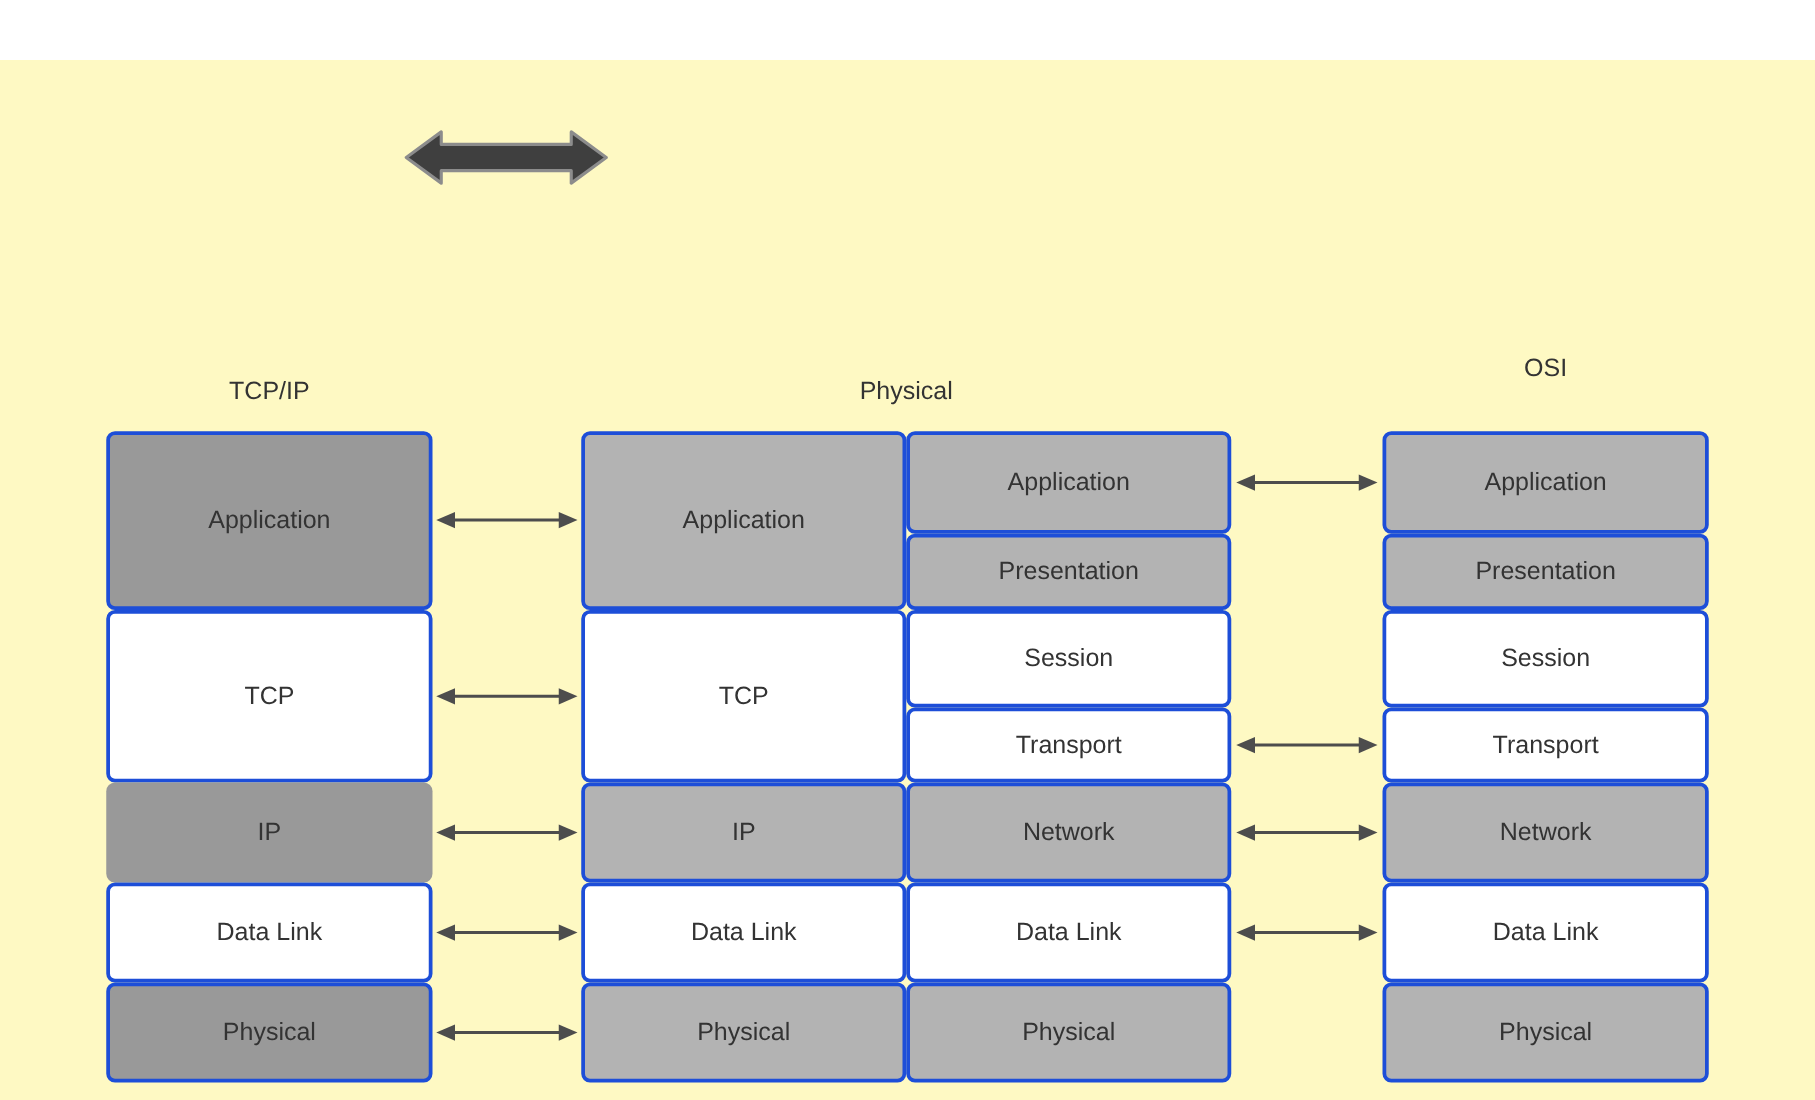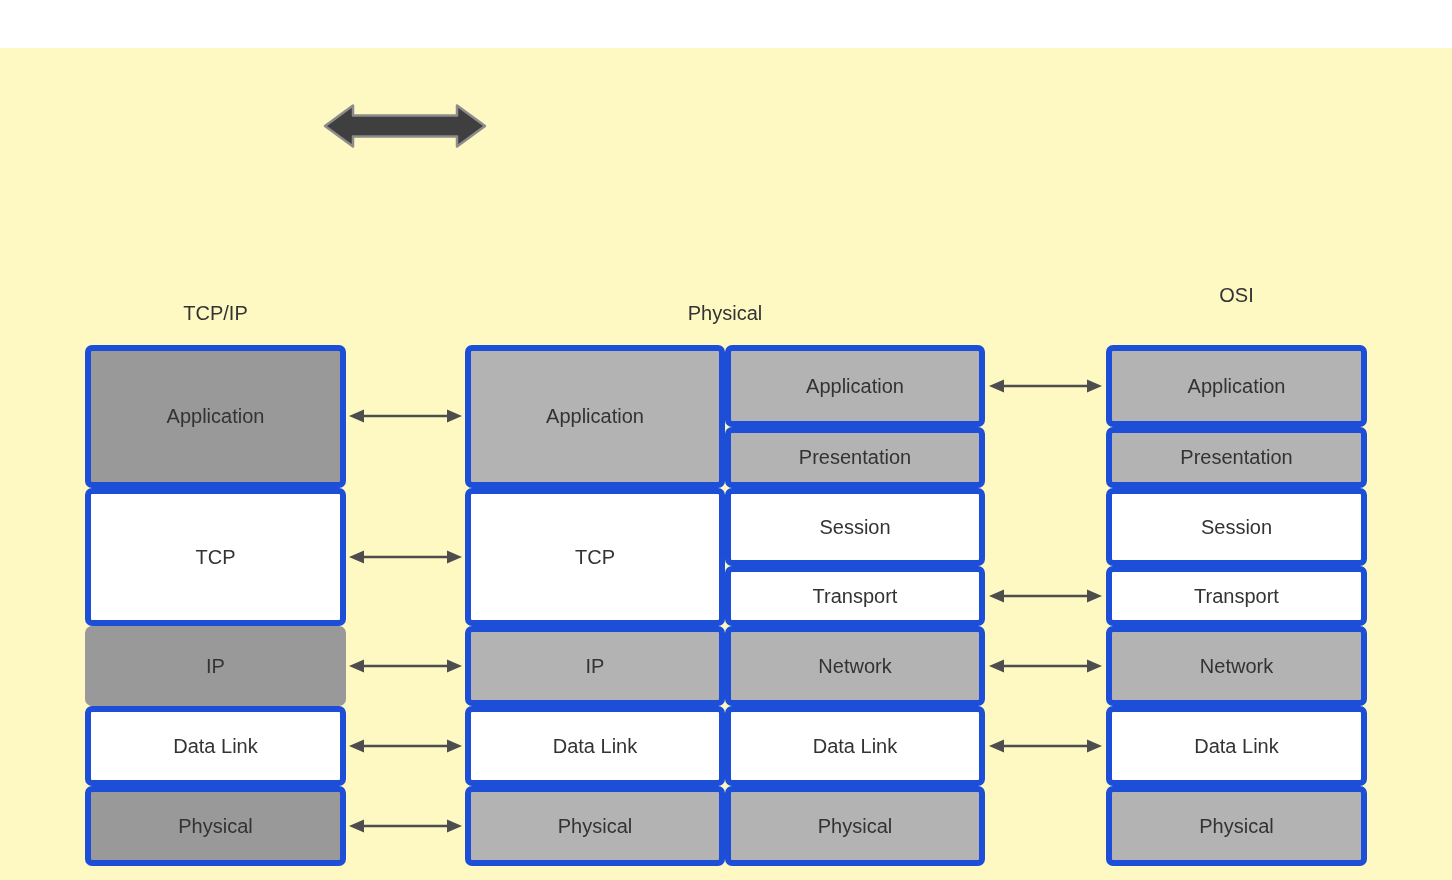--- a/index.html
+++ b/index.html
@@ -15,21 +15,21 @@
   .col-header {
     position: absolute;
     font-size: 20px;
     color: #333333;
     text-align: center;
     line-height: 24px;
   }
   .layer-box {
     position: absolute;
     box-sizing: border-box;
-    border: 6px solid #1d4ed8;
+    border: 3px solid #1d4ed8;
     border-radius: 7px;
     display: flex;
     align-items: center;
     justify-content: center;
     font-size: 20px;
     color: #333333;
   }
   .fill-dark  { background: #999999; }
   .fill-light { background: #b3b3b3; }
   .fill-white { background: #ffffff; }

